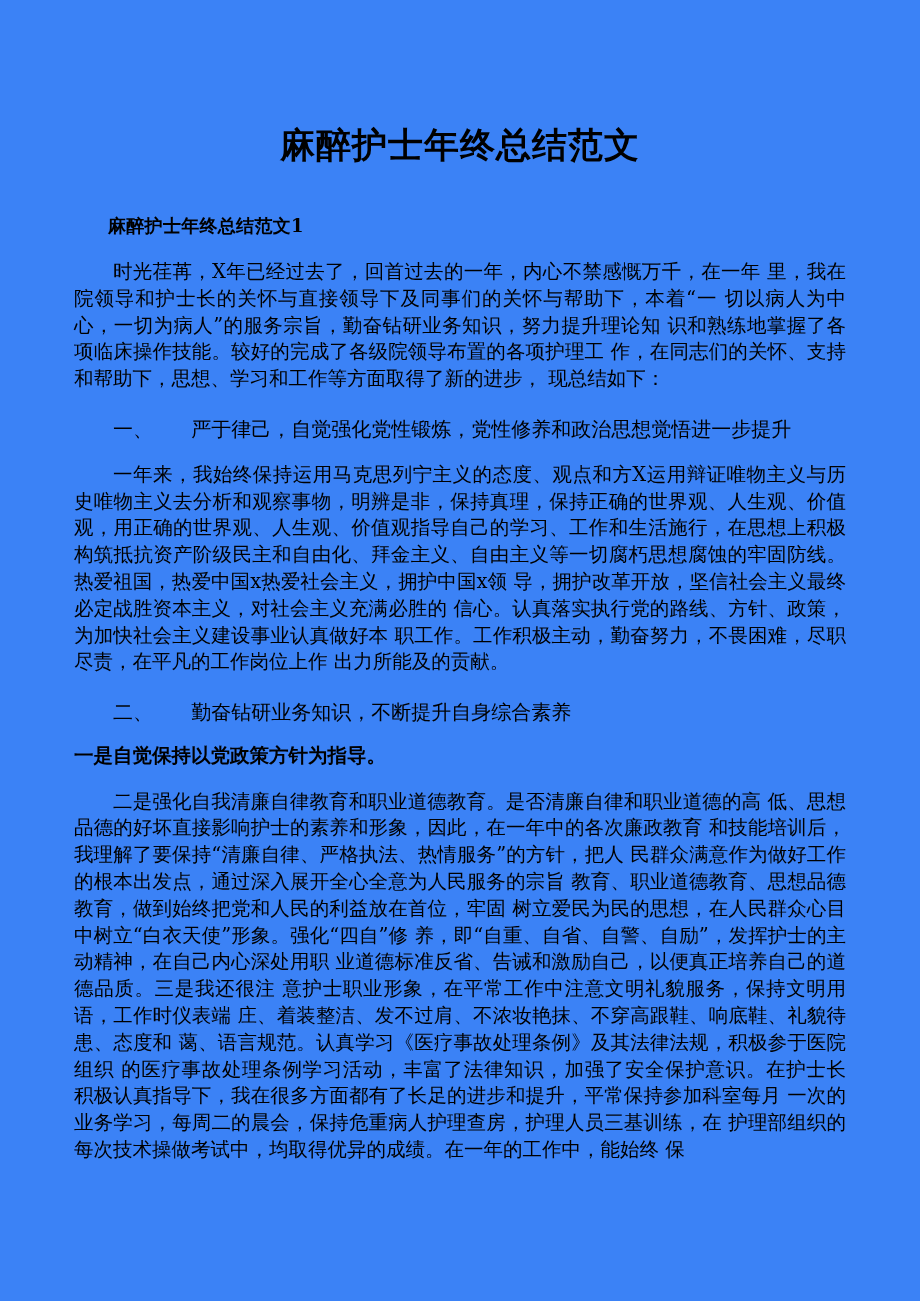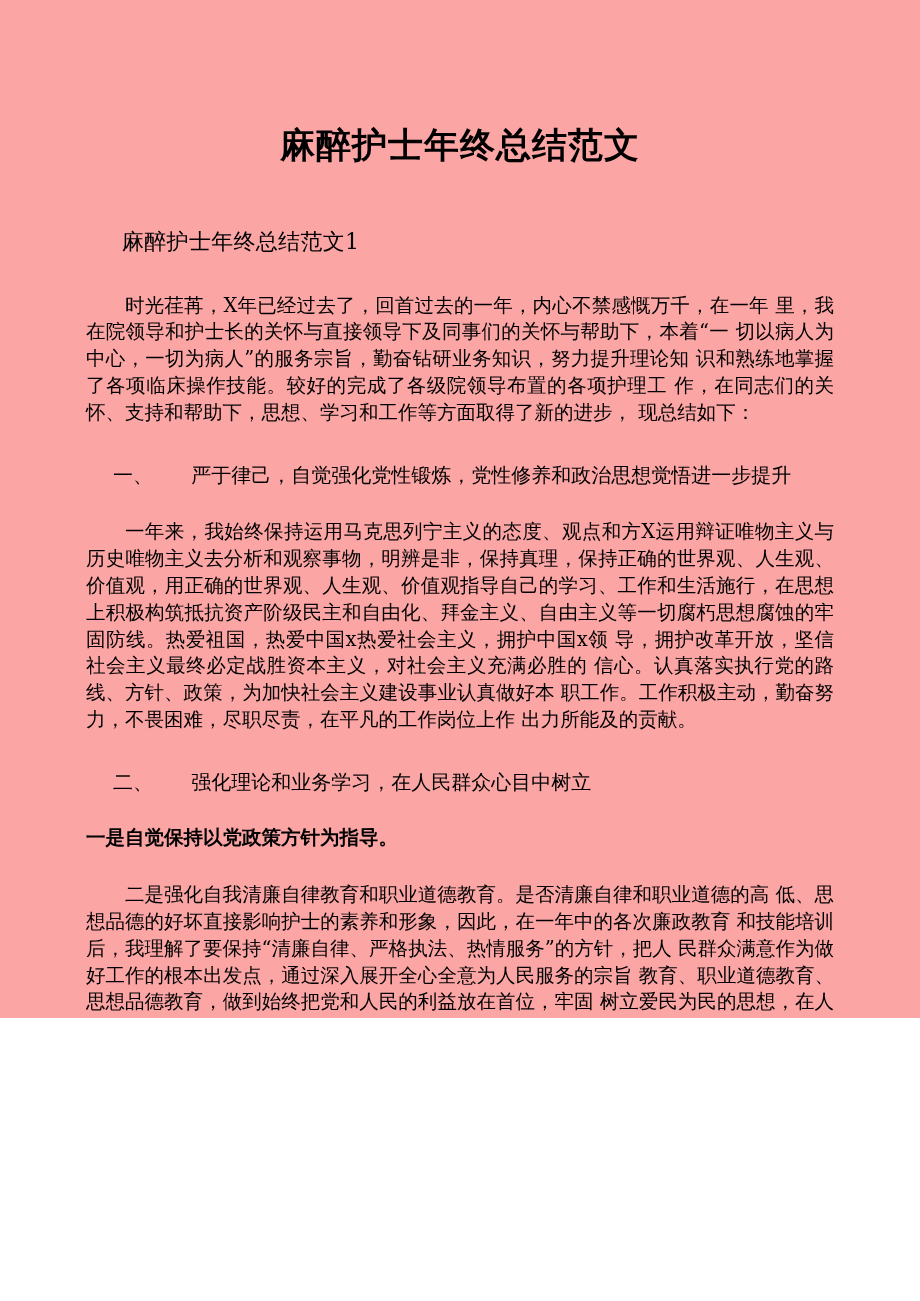--- a/index.html
+++ b/index.html
@@ -9,23 +9,23 @@
     background: #ffffff;
   }
   body {
     font-family: "DejaVu Serif", "Liberation Serif", serif;
     color: #000000;
     -webkit-font-smoothing: antialiased;
   }
   .page {
     position: relative;
     width: 920px;
-    height: 1018px;
+    height: 1301px;
     margin: 0 auto;
-    background: #fca5a5;
+    background: #3b82f6;
     overflow: hidden;
     box-sizing: border-box;
   }
   .content {
     position: absolute;
     left: 74px;
     top: 0;
     width: 772px;
   }
   .doc-title {
@@ -33,32 +33,32 @@
     font-size: 35px;
     font-weight: bold;
     letter-spacing: 1px;
     line-height: 1.25;
     margin: 0;
     padding-top: 123px;
     padding-bottom: 0;
     font-family: "DejaVu Serif", "Liberation Serif", serif;
   }
   .subtitle {
-    font-size: 22px;
-    font-weight: normal;
-    margin: 16px;
+    font-size: 18px;
+    font-weight: bold;
+    margin: 2px;
     padding-top: 44px;
     padding-left: 32px;
     line-height: 1.4;
     letter-spacing: 0.3px;
   }
   p.body-para {
     font-size: 19.5px;
     line-height: 26.8px;
-    margin: 12px;
+    margin: 0;
     padding-top: 19px;
     text-align: justify;
     text-justify: inter-character;
     letter-spacing: 0;
     word-break: break-all;
     text-indent: 0;
   }
   p.body-para.indent {
     text-indent: 39px;
   }
@@ -85,20 +85,20 @@
     <h1 class="doc-title">麻醉护士年终总结范文</h1>
 
     <h2 class="subtitle">麻醉护士年终总结范文1</h2>
 
     <p class="body-para indent">时光荏苒，X年已经过去了，回首过去的一年，内心不禁感慨万千，在一年 里，我在院领导和护士长的关怀与直接领导下及同事们的关怀与帮助下，本着“一 切以病人为中心，一切为病人”的服务宗旨，勤奋钻研业务知识，努力提升理论知 识和熟练地掌握了各项临床操作技能。较好的完成了各级院领导布置的各项护理工 作，在同志们的关怀、支持和帮助下，思想、学习和工作等方面取得了新的进步， 现总结如下：</p>
 
     <p class="heading-para">一、      严于律己，自觉强化党性锻炼，党性修养和政治思想觉悟进一步提升</p>
 
     <p class="body-para indent">一年来，我始终保持运用马克思列宁主义的态度、观点和方X运用辩证唯物主义与历史唯物主义去分析和观察事物，明辨是非，保持真理，保持正确的世界观、人生观、价值观，用正确的世界观、人生观、价值观指导自己的学习、工作和生活施行，在思想上积极构筑抵抗资产阶级民主和自由化、拜金主义、自由主义等一切腐朽思想腐蚀的牢固防线。热爱祖国，热爱中国x热爱社会主义，拥护中国x领 导，拥护改革开放，坚信社会主义最终必定战胜资本主义，对社会主义充满必胜的 信心。认真落实执行党的路线、方针、政策，为加快社会主义建设事业认真做好本 职工作。工作积极主动，勤奋努力，不畏困难，尽职尽责，在平凡的工作岗位上作 出力所能及的贡献。</p>
 
-    <p class="heading-para">二、      强化理论和业务学习，在人民群众心目中树立</p>
+    <p class="heading-para">二、      勤奋钻研业务知识，不断提升自身综合素养</p>
 
     <p class="body-para tight">一是自觉保持以党政策方针为指导。</p>
 
     <p class="body-para indent">二是强化自我清廉自律教育和职业道德教育。是否清廉自律和职业道德的高 低、思想品德的好坏直接影响护士的素养和形象，因此，在一年中的各次廉政教育 和技能培训后，我理解了要保持“清廉自律、严格执法、热情服务”的方针，把人 民群众满意作为做好工作的根本出发点，通过深入展开全心全意为人民服务的宗旨 教育、职业道德教育、思想品德教育，做到始终把党和人民的利益放在首位，牢固 树立爱民为民的思想，在人民群众心目中树立“白衣天使”形象。强化“四自”修 养，即“自重、自省、自警、自励”，发挥护士的主动精神，在自己内心深处用职 业道德标准反省、告诫和激励自己，以便真正培养自己的道德品质。三是我还很注 意护士职业形象，在平常工作中注意文明礼貌服务，保持文明用语，工作时仪表端 庄、着装整洁、发不过肩、不浓妆艳抹、不穿高跟鞋、响底鞋、礼貌待患、态度和 蔼、语言规范。认真学习《医疗事故处理条例》及其法律法规，积极参于医院组织 的医疗事故处理条例学习活动，丰富了法律知识，加强了安全保护意识。在护士长 积极认真指导下，我在很多方面都有了长足的进步和提升，平常保持参加科室每月 一次的业务学习，每周二的晨会，保持危重病人护理查房，护理人员三基训练，在 护理部组织的每次技术操做考试中，均取得优异的成绩。在一年的工作中，能始终 保</p>
 
   </div>
 </div>
 
 </body></html>

